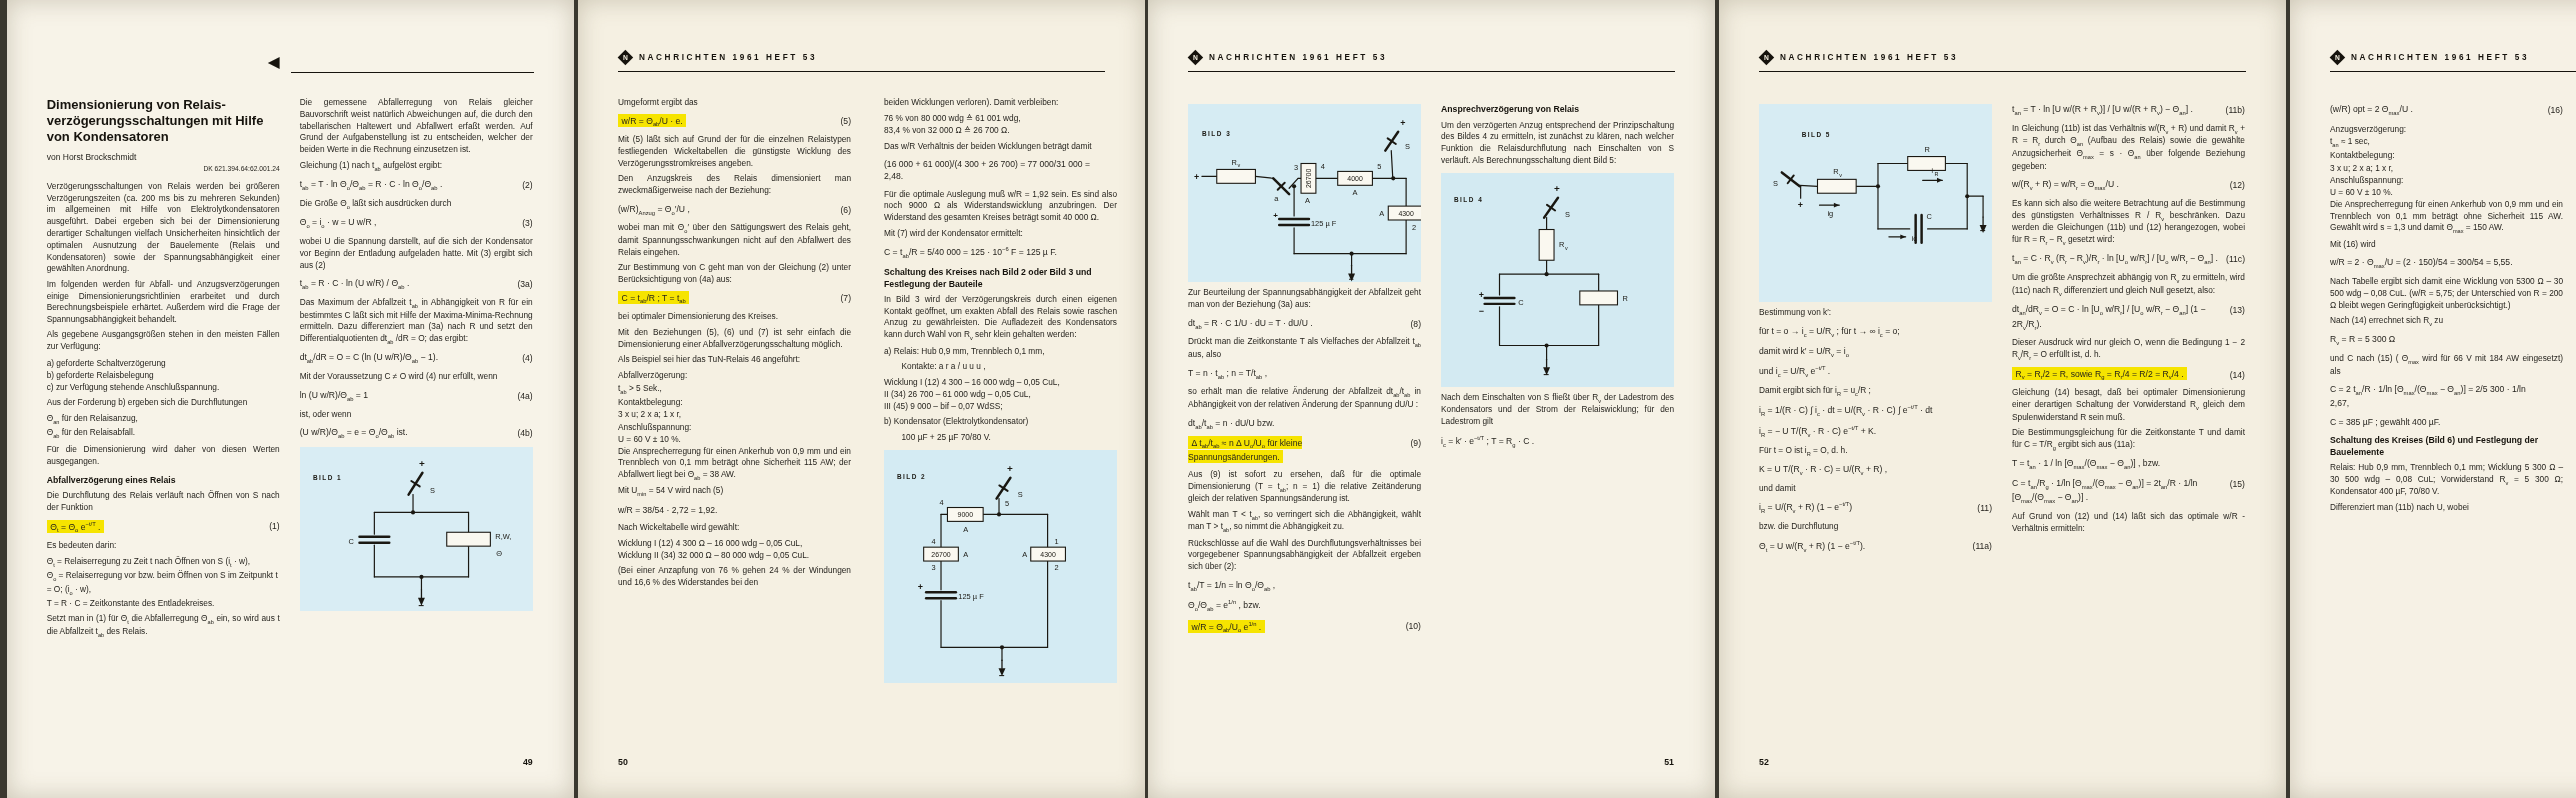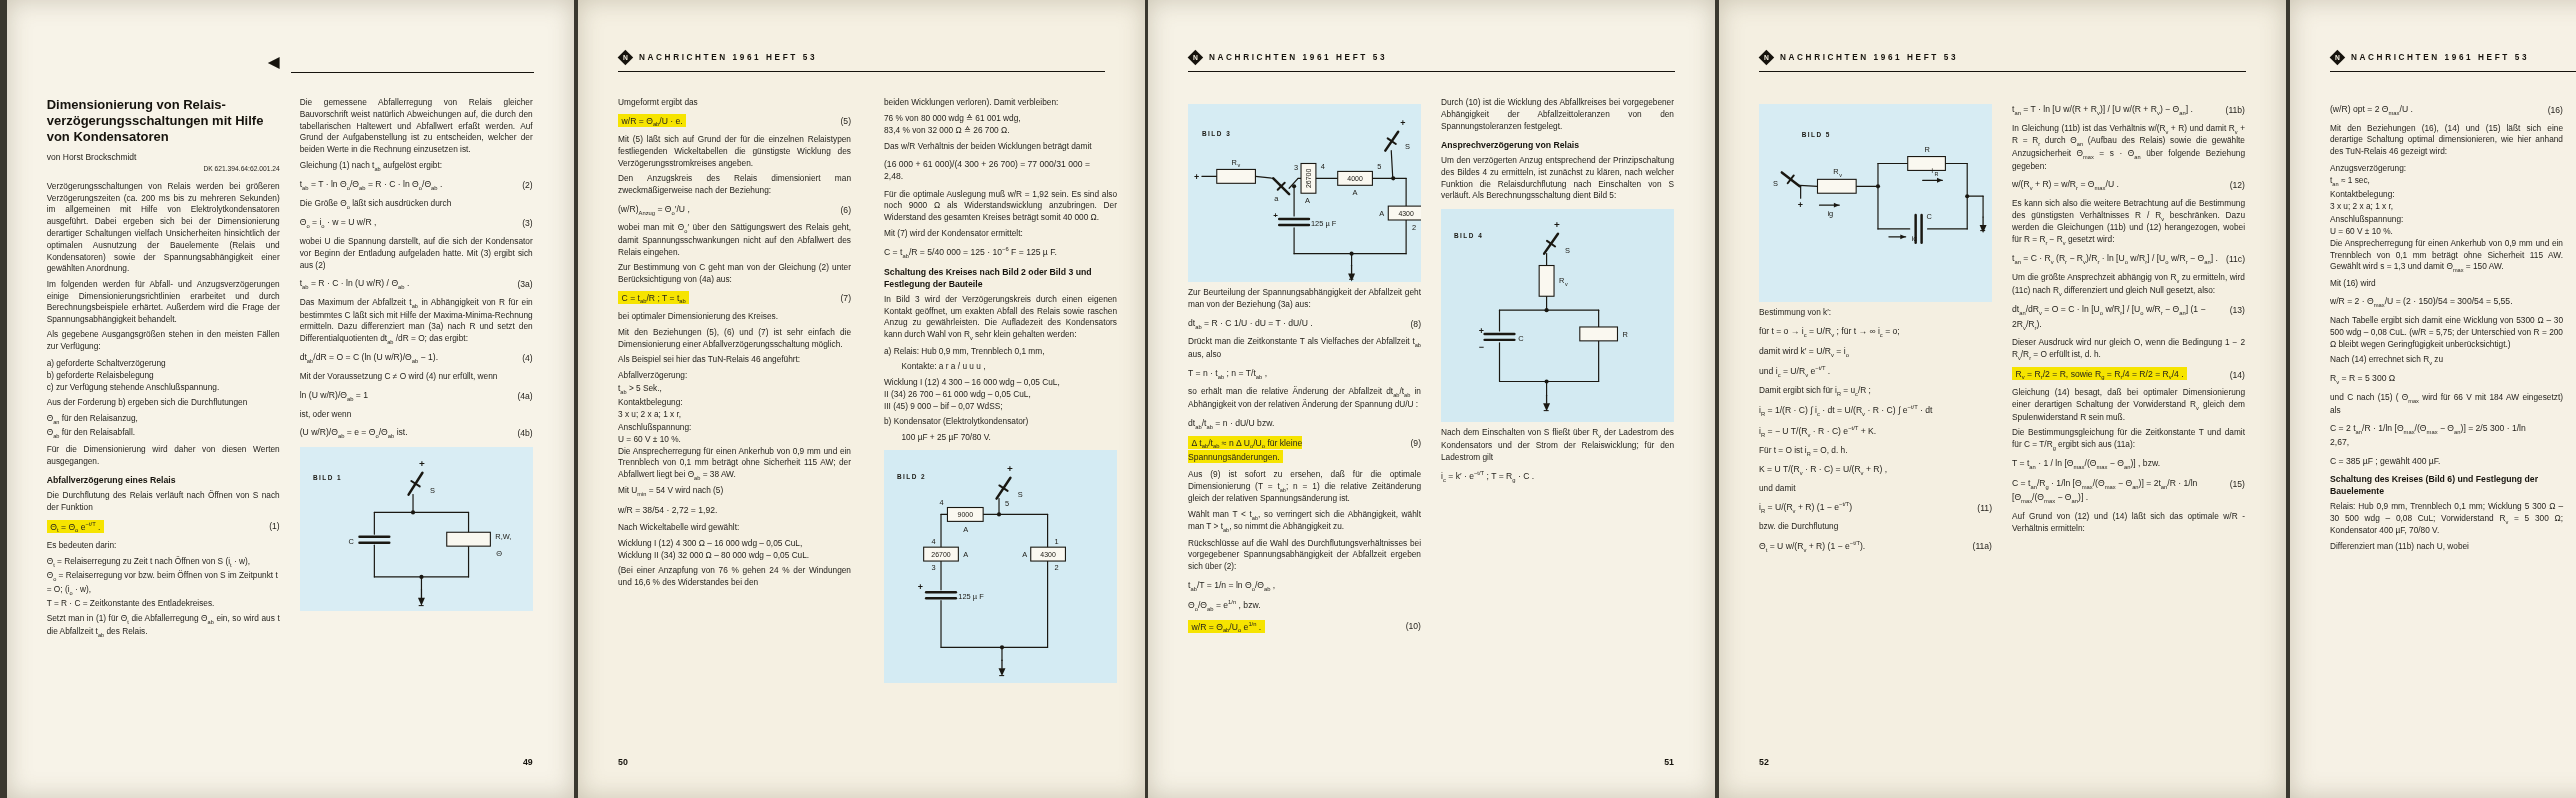--- a/index.html
+++ b/index.html
@@ -298,21 +298,20 @@
         <div class="f"><span class="fx">dt<sub>ab</sub>/t<sub>ab</sub> = n · dU/U   bzw.</span></div>
         <div class="f"><span class="fx hl">Δ t<sub>ab</sub>/t<sub>ab</sub> ≈ n Δ U<sub>o</sub>/U<sub>o</sub>  für kleine Spannungsänderungen.</span><span class="eq">(9)</span></div>
         <div class="p">Aus (9) ist sofort zu ersehen, daß für die optimale Dimensionierung (T = t<sub>ab</sub>; n = 1) die relative Zeitänderung gleich der relativen Spannungsänderung ist.</div>
         <div class="p">Wählt man T &lt; t<sub>ab</sub>, so verringert sich die Abhängigkeit, wählt man T &gt; t<sub>ab</sub>, so nimmt die Abhängigkeit zu.</div>
         <div class="p">Rückschlüsse auf die Wahl des Durchflutungsverhältnisses bei vorgegebener Spannungsabhängigkeit der Abfallzeit ergeben sich über (2):</div>
         <div class="f"><span class="fx">t<sub>ab</sub>/T = 1/n = ln Θ<sub>o</sub>/Θ<sub>ab</sub> ,</span></div>
         <div class="f"><span class="fx">Θ<sub>o</sub>/Θ<sub>ab</sub> = e<sup>1/n</sup> ,    bzw.</span></div>
         <div class="f"><span class="fx hl">w/R = Θ<sub>ab</sub>/U<sub>o</sub> e<sup>1/n</sup> .</span><span class="eq">(10)</span></div>
       </div>
       <div class="col" style="left: 293px; top: 97px;">
-        <div class="p">Durch (10) ist die Wicklung des Abfallkreises bei vorgegebener Abhängigkeit der Abfallzeittoleranzen von den Spannungstoleranzen festgelegt.</div>
         <div class="h">Ansprechverzögerung von Relais</div>
         <div class="p">Um den verzögerten Anzug entsprechend der Prinzipschaltung des Bildes 4 zu ermitteln, ist zunächst zu klären, nach welcher Funktion die Relaisdurchflutung nach Einschalten von S verläuft. Als Berechnungsschaltung dient Bild 5:</div>
         <div class="fig" style="background: rgb(211, 234, 242);">
           <svg viewBox="0 0 470 430">
             <line x1="213" y1="90" x2="213" y2="114" stroke="#1a1812" stroke-width="2.4" stroke-linecap="round"></line>
             <line x1="213" y1="176" x2="213" y2="204" stroke="#1a1812" stroke-width="2.4" stroke-linecap="round"></line>
             <line x1="118" y1="204" x2="318" y2="204" stroke="#1a1812" stroke-width="2.4" stroke-linecap="round"></line>
             <line x1="118" y1="204" x2="118" y2="246" stroke="#1a1812" stroke-width="2.4" stroke-linecap="round"></line>
             <line x1="118" y1="270" x2="118" y2="348" stroke="#1a1812" stroke-width="2.4" stroke-linecap="round"></line>
             <line x1="318" y1="204" x2="318" y2="238" stroke="#1a1812" stroke-width="2.4" stroke-linecap="round"></line>
@@ -437,21 +436,20 @@
         <div class="hdr-row">
           <span class="logo">
             <span>N</span>
           </span>
           <span class="brand">NACHRICHTEN 1961 HEFT 53</span>
         </div>
         <div class="hdr-rule"></div>
       </div>
       <div class="col" style="left: 40px; top: 97px;">
         <div class="f"><span class="fx">(w/R) opt = 2 Θ<sub>max</sub>/U .</span><span class="eq">(16)</span></div>
-        <div class="p">Mit den Beziehungen (16), (14) und (15) läßt sich eine derartige Schaltung optimal dimensionieren, wie hier anhand des TuN-Relais 46 gezeigt wird:</div>
         <div class="kv">
           <span class="k">Anzugsverzögerung:</span>
           <span class="v">t<sub>an</sub> ≈ 1 sec,</span>
         </div>
         <div class="kv">
           <span class="k">Kontaktbelegung:</span>
           <span class="v">3 x u; 2 x a; 1 x r,</span>
         </div>
         <div class="kv">
           <span class="k">Anschlußspannung:</span>

